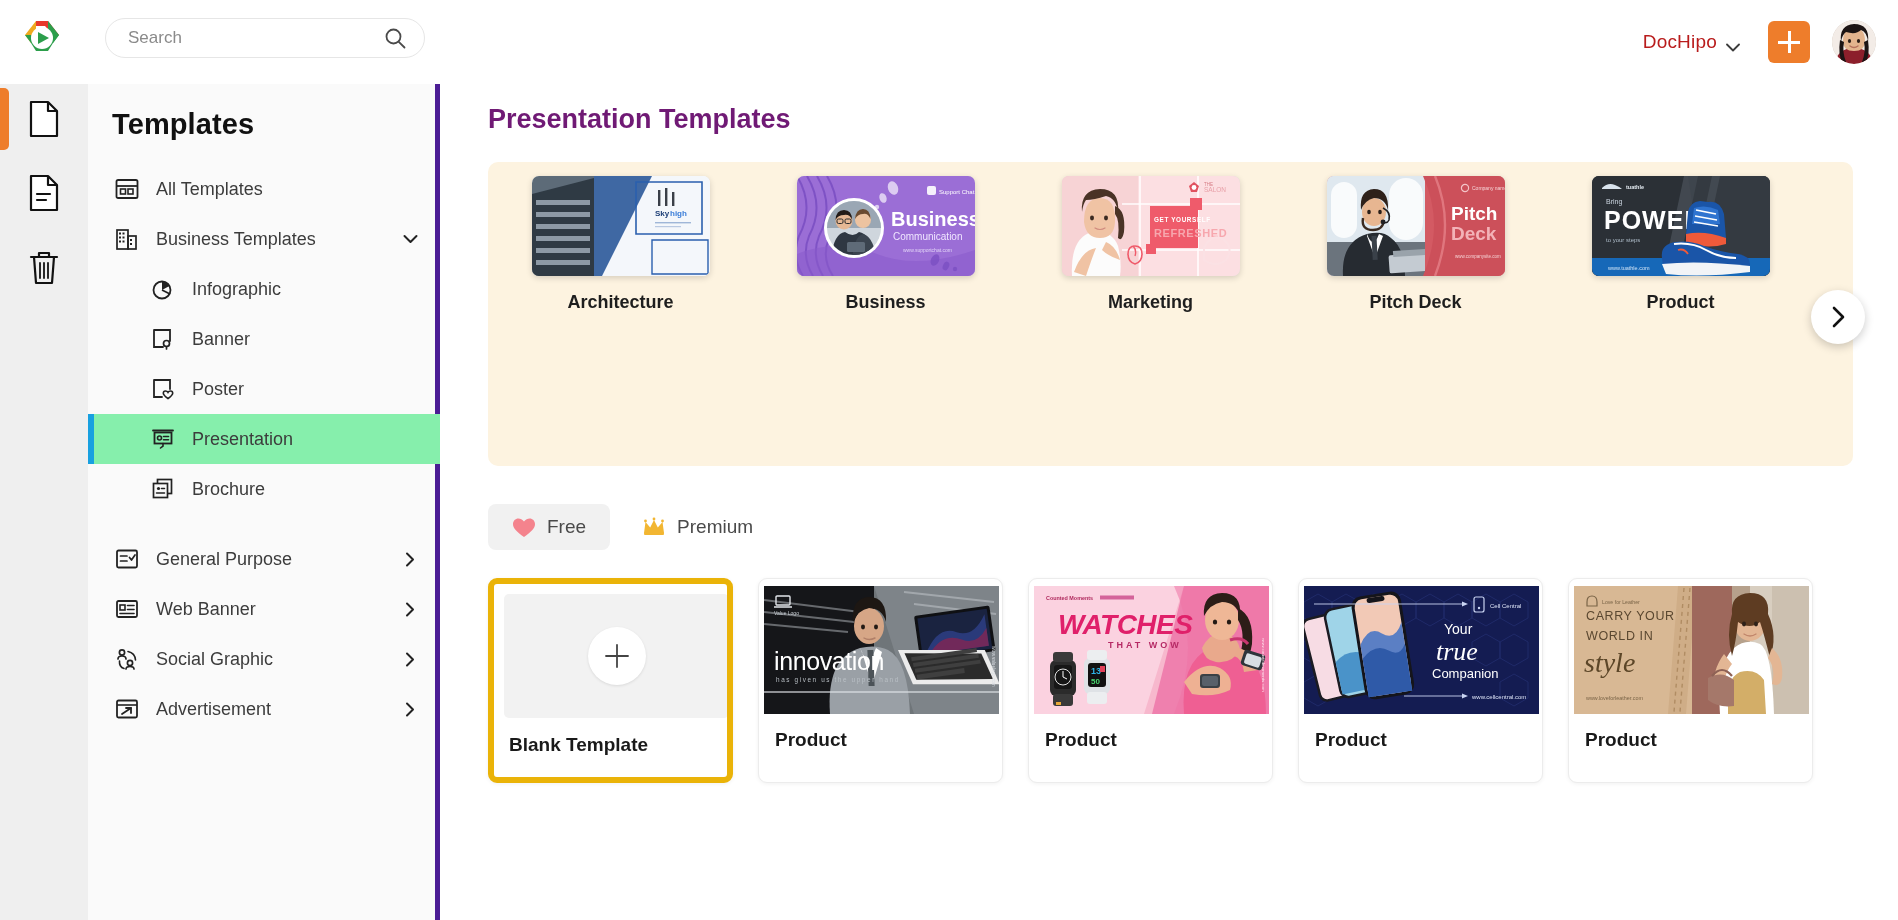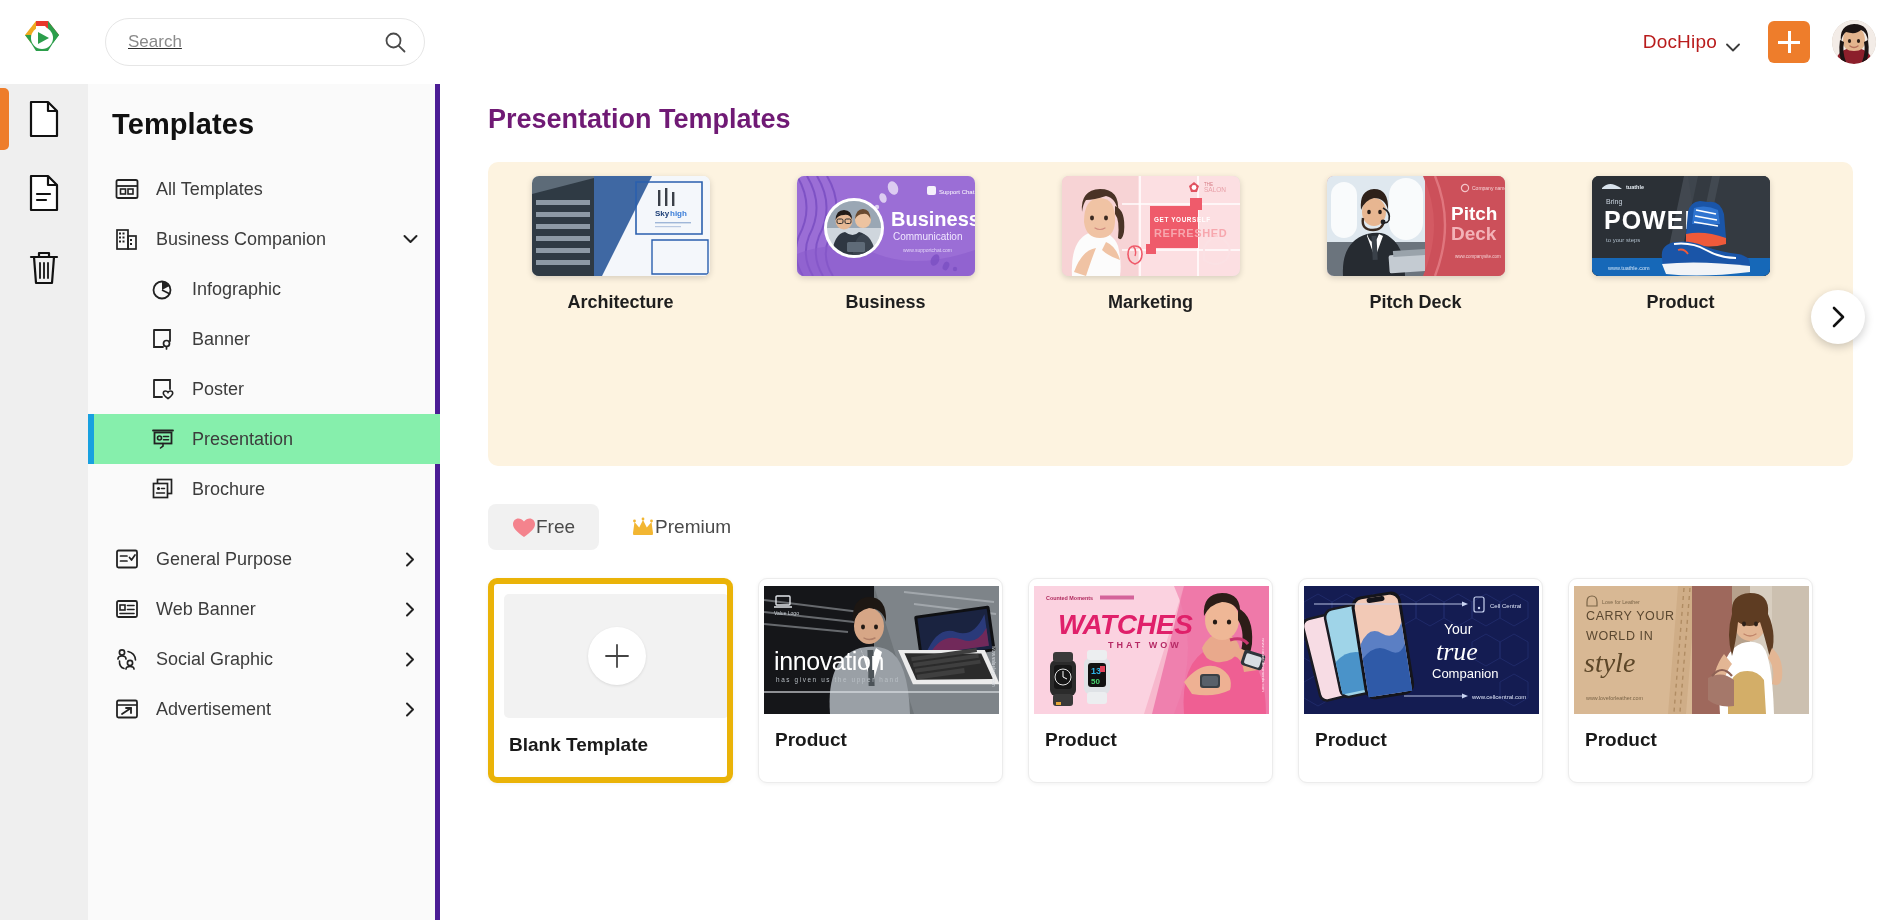--- a/index.html
+++ b/index.html
@@ -20,27 +20,26 @@
     background: #ffffff;
     display: flex; align-items: center;
     z-index: 30;
   }
   .brand-logo {
     position: absolute; left: 16px; top: 12px;
     width: 52px; height: 52px;
   }
   .search-box {
     position: absolute; left: 105px; top: 18px;
-    width: 320px; height: 48px;
+    width: 320px; height: 40px;
     border: 1px solid #e6e6e6;
     border-radius: 24px;
     background: #fff;
     display: flex; align-items: center;
     padding: 0 18px 0 22px;
-    text-decoration: underline;
   }
   .search-box input {
     flex: 1; border: none; outline: none;
     font-family: "Liberation Sans", sans-serif;
     font-size: 17px; color: #6c6c6c;
     background: transparent;
   }
   .search-box input::placeholder { color: #8a8a8a; }
   .search-icon { width: 22px; height: 22px; flex: 0 0 auto; }
 
@@ -177,21 +176,21 @@
     display: flex; align-items: center; justify-content: center;
     cursor: pointer; z-index: 12;
   }
 
   
   .filters {
     position: absolute; left: 48px; top: 420px;
     display: flex; align-items: center; gap: 8px;
   }
   .filter-tab {
-    display: flex; align-items: center; 
+    display: flex; align-items: center; gap: 11px;
     height: 46px; padding: 0 24px;
     border-radius: 8px; cursor: pointer;
     font-size: 19px; color: #4a4a4a;
   }
   .filter-tab.active { background: #F1F1F1; }
   .filter-ico { width: 24px; height: 22px; display:flex; align-items:center; justify-content:center; }
 
   
   .card-grid {
     position: absolute; left: 48px; top: 494px;
@@ -370,21 +369,21 @@
               <rect x="7.5" y="5.5" width="2" height="2"></rect>
             <rect x="4" y="9.5" width="2" height="2"></rect>
               <rect x="7.5" y="9.5" width="2" height="2"></rect>
             <rect x="4" y="13.5" width="2" height="2"></rect>
               <rect x="7.5" y="13.5" width="2" height="2"></rect>
             <rect x="15" y="12" width="2" height="2"></rect>
               <rect x="15" y="16" width="2" height="2"></rect>
           </g>
         </svg>
       </span>
-      <span class="nav-label">Business Companion</span>
+      <span class="nav-label">Business Templates</span>
       <span class="nav-caret">
         <svg width="15" height="10" viewBox="0 0 15 10">
           <polyline points="1.5,2 7.5,8 13.5,2" fill="none" stroke="#222" stroke-width="2" stroke-linecap="round" stroke-linejoin="round"></polyline>
         </svg>
       </span>
     </div>
 
     <div class="nav-row child">
       <span class="nav-ico">
         <svg width="24" height="24" viewBox="0 0 24 24">

